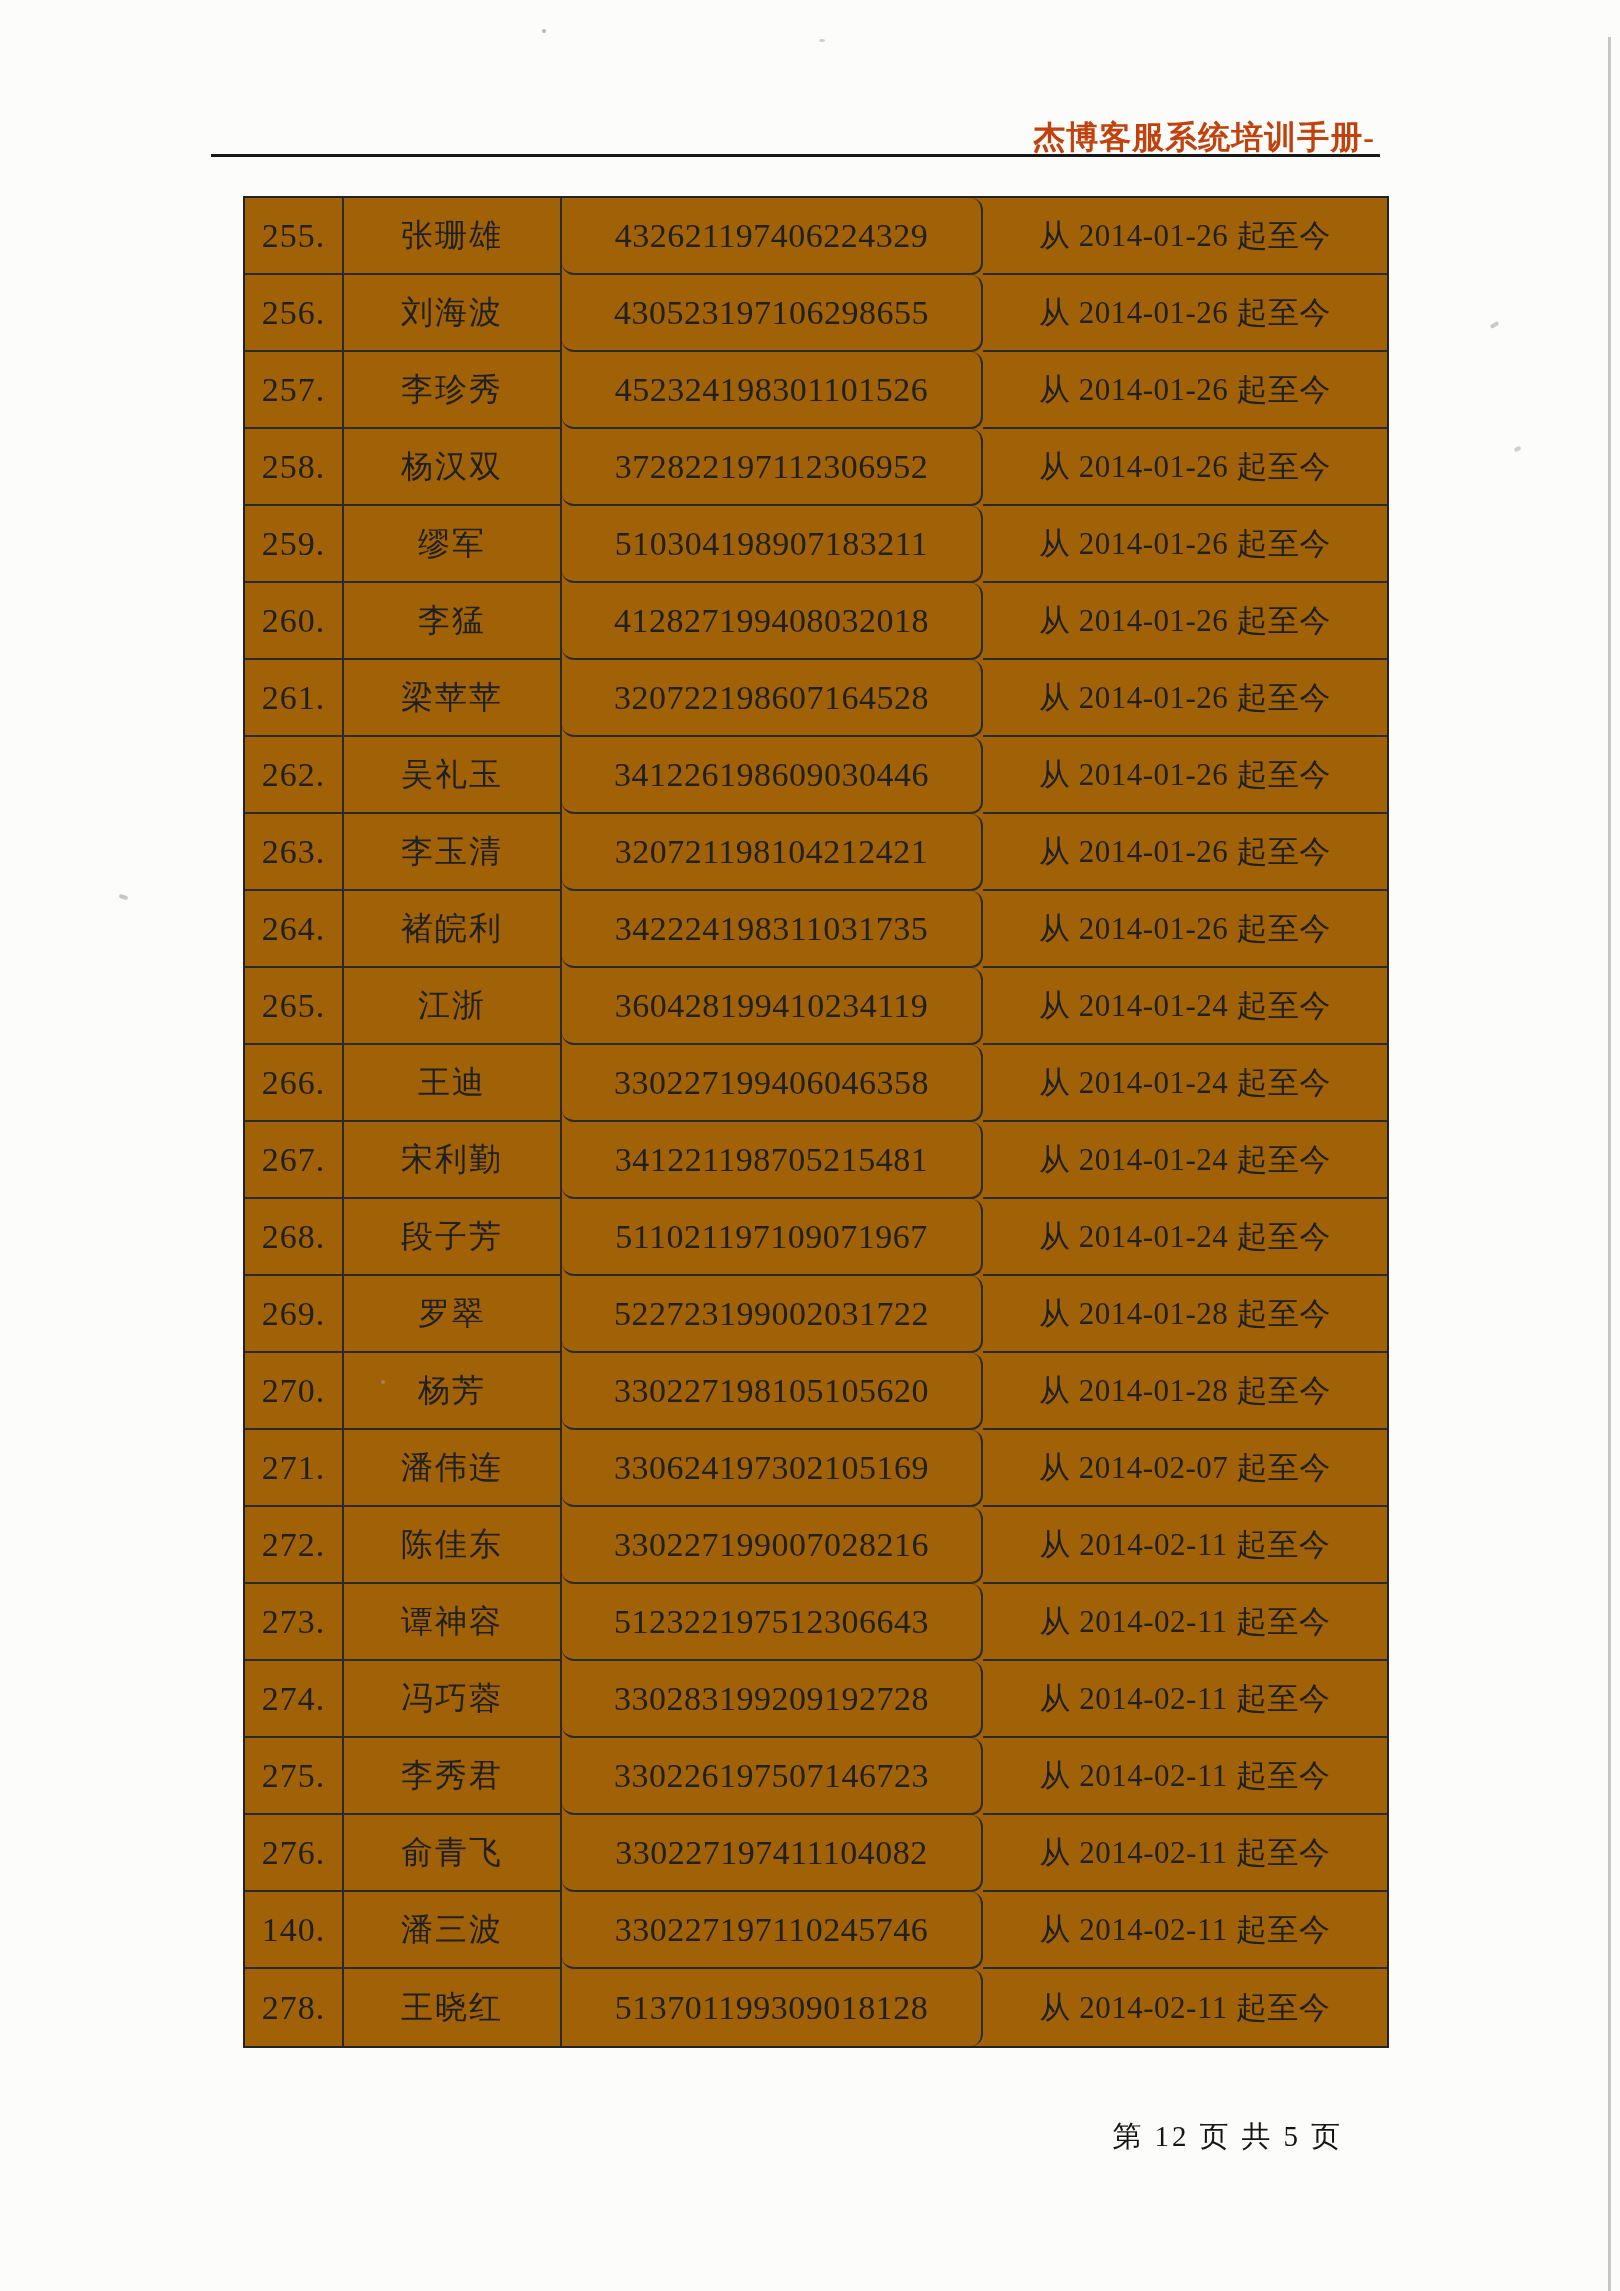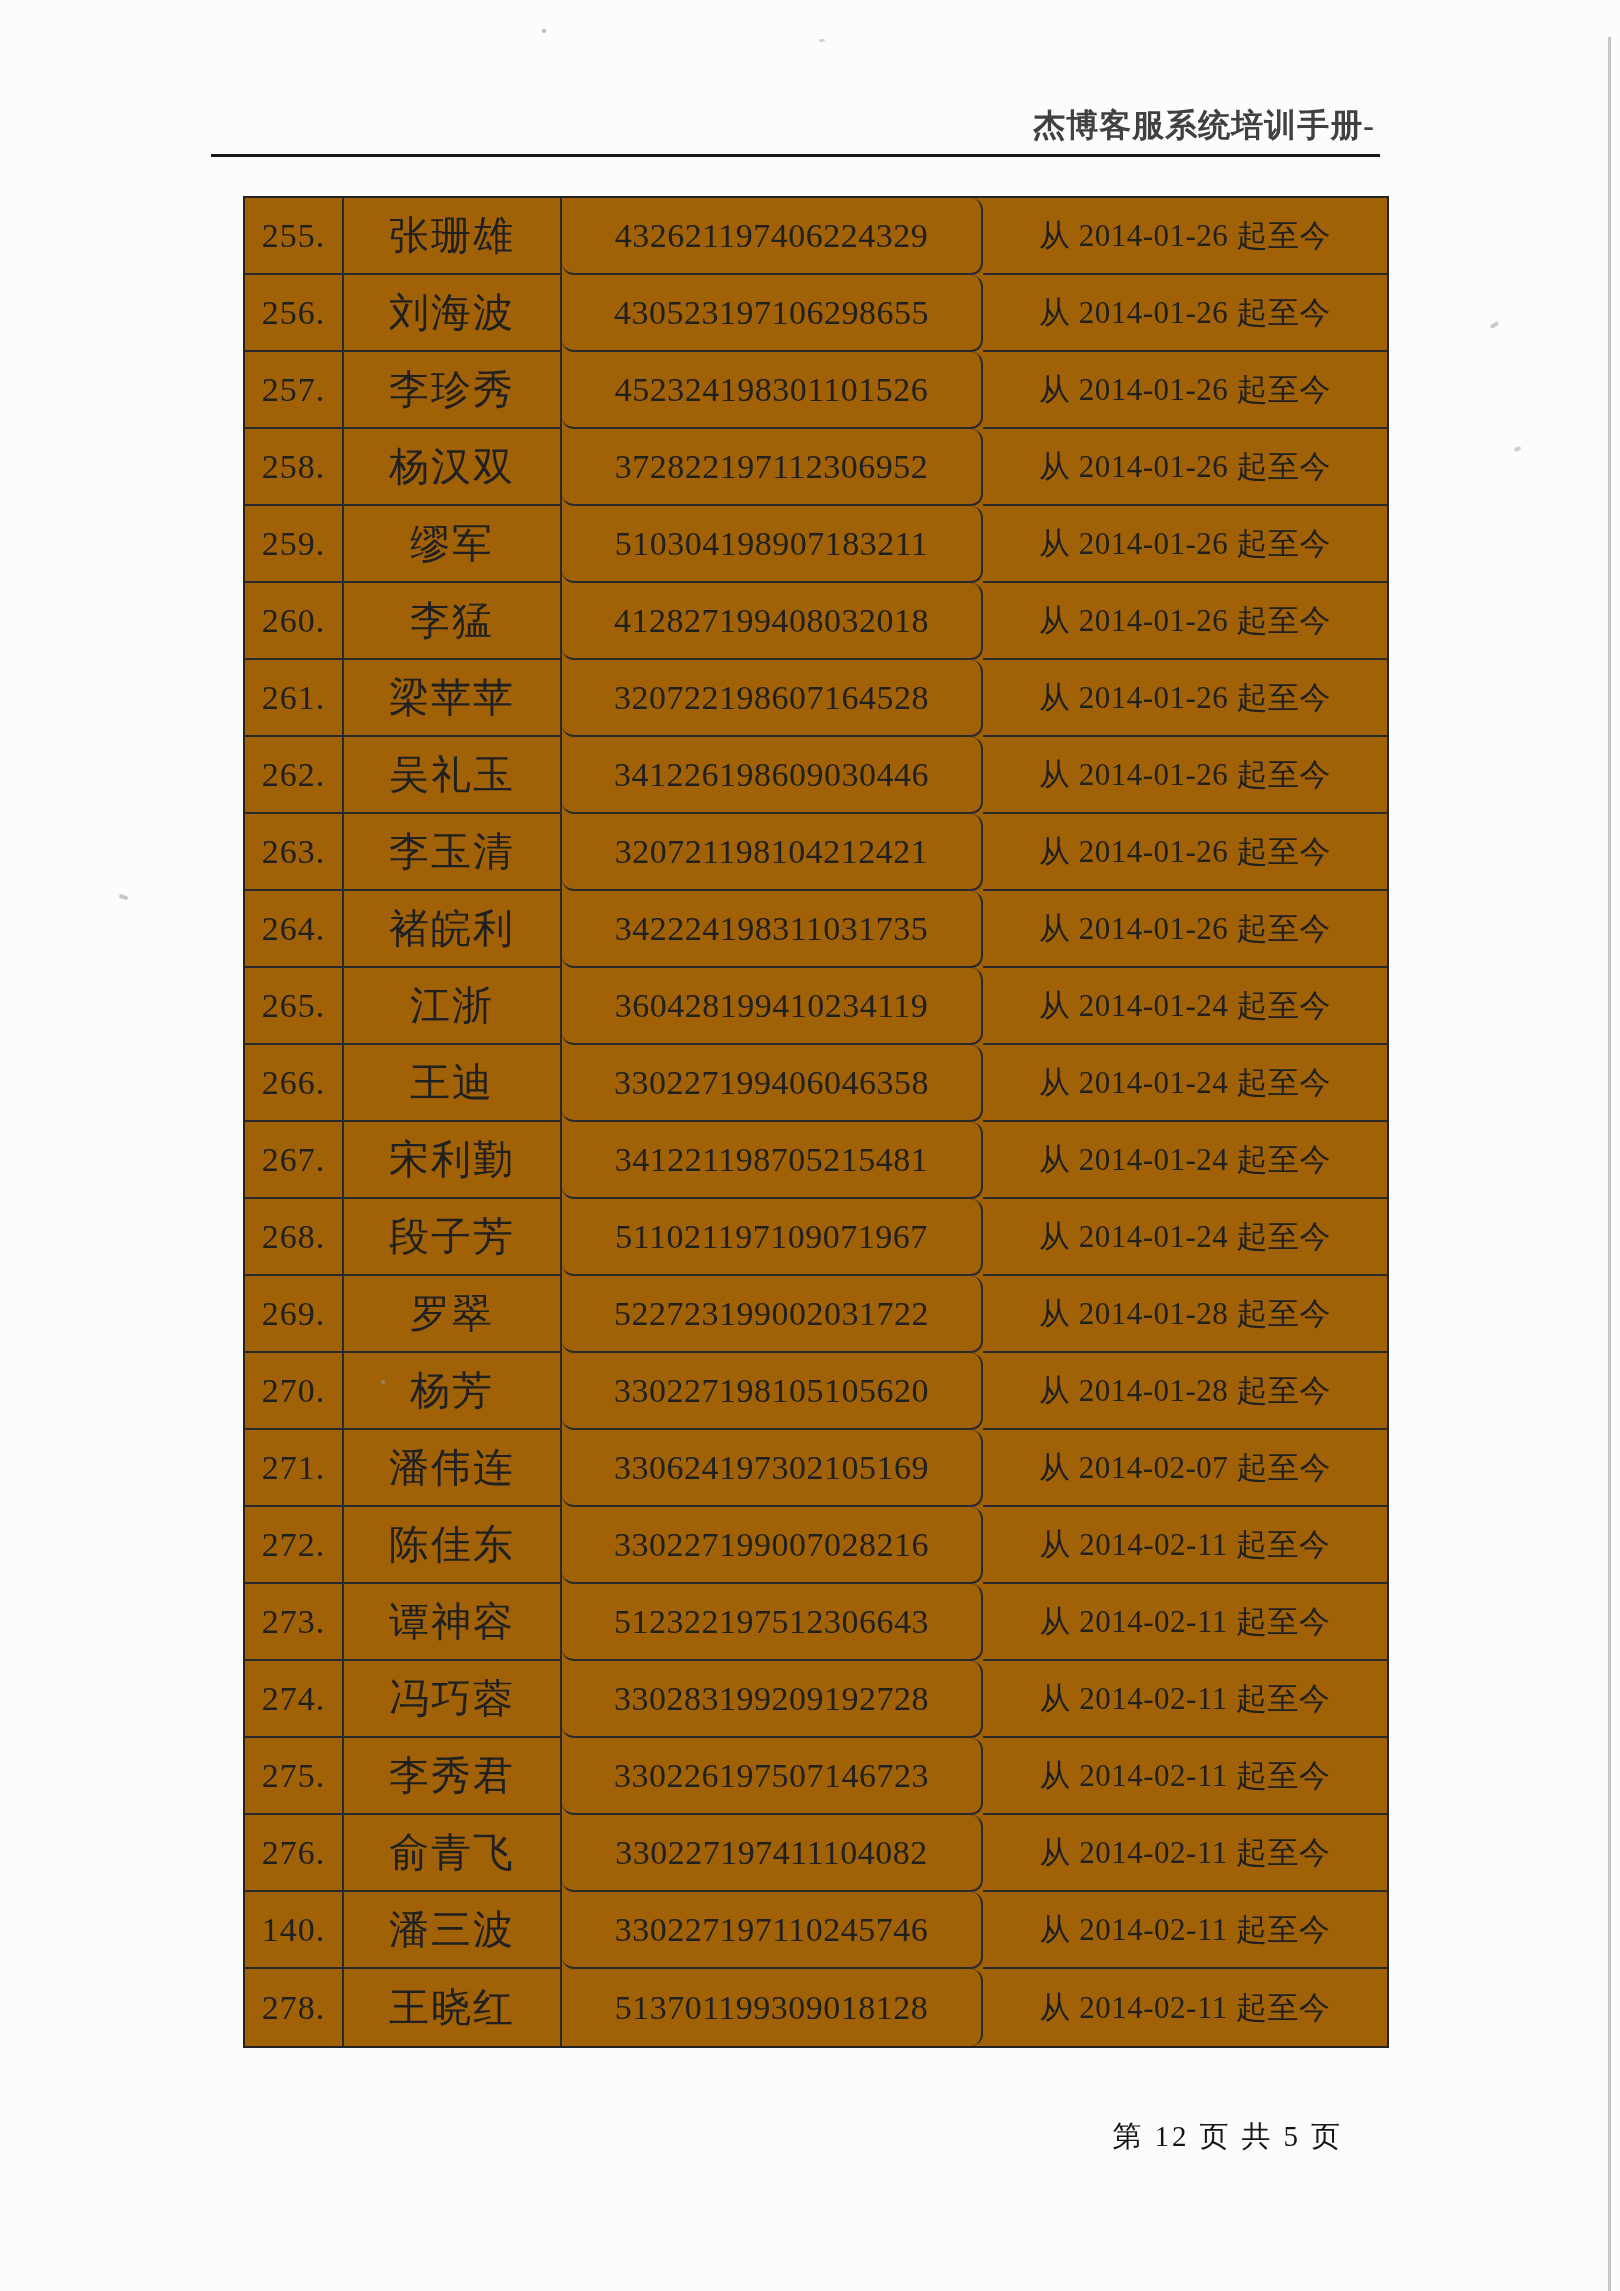--- a/index.html
+++ b/index.html
@@ -7,23 +7,23 @@
     width:1620px;height:2292px;
     background:#e9e9e9;
     font-family:"Liberation Serif","DejaVu Serif",serif;
   }
   .page{
     position:relative;width:1620px;height:2292px;overflow:hidden;
     background:#fcfcfa;color:#1e1e1e;
   }
   
   .header-title{
-    position:absolute;top:104px;right:245px;
+    position:absolute;top:116px;right:245px;
     font-size:32px;font-weight:bold;letter-spacing:1px;
-    color:#404040;white-space:nowrap;font-family:Liberation Serif, serif;
+    color:#c2410c;white-space:nowrap;font-family:Liberation Serif, serif;
   }
   .header-rule{
     position:absolute;left:211px;top:154px;width:1169px;height:2.9px;
     background:#181818;
   }
   
   .roster{
     position:absolute;left:243px;top:196px;
     display:grid;
     grid-template-columns:99px 218px 421px 404px;
@@ -33,21 +33,21 @@
   }
   .c{
     display:flex;align-items:center;justify-content:center;
     border-right:2px solid #2a2a2a;border-bottom:2px solid #2a2a2a;
     white-space:nowrap;overflow:hidden;
     color:#202020;
   }
   .c.c4{border-right:none;}
   .roster .c:nth-last-child(-n+4){border-bottom:none;}
   .cell-no{font-size:34px;letter-spacing:1px;}
-  .cell-name{font-size:40px;letter-spacing:2px;}
+  .cell-name{font-size:32px;letter-spacing:2px;}
   .cell-id{font-size:34px;letter-spacing:0.5px;border-radius:12px;}
   .cell-period{font-size:31px;letter-spacing:0.5px;}
   
   .footer{
     position:absolute;top:2117px;right:277px;
     font-size:29px;letter-spacing:2.9px;color:#151515;white-space:nowrap;text-align:center;
   }
   
   .scan-edge{
     position:absolute;left:1608px;top:37px;width:2.9px;height:2254px;

